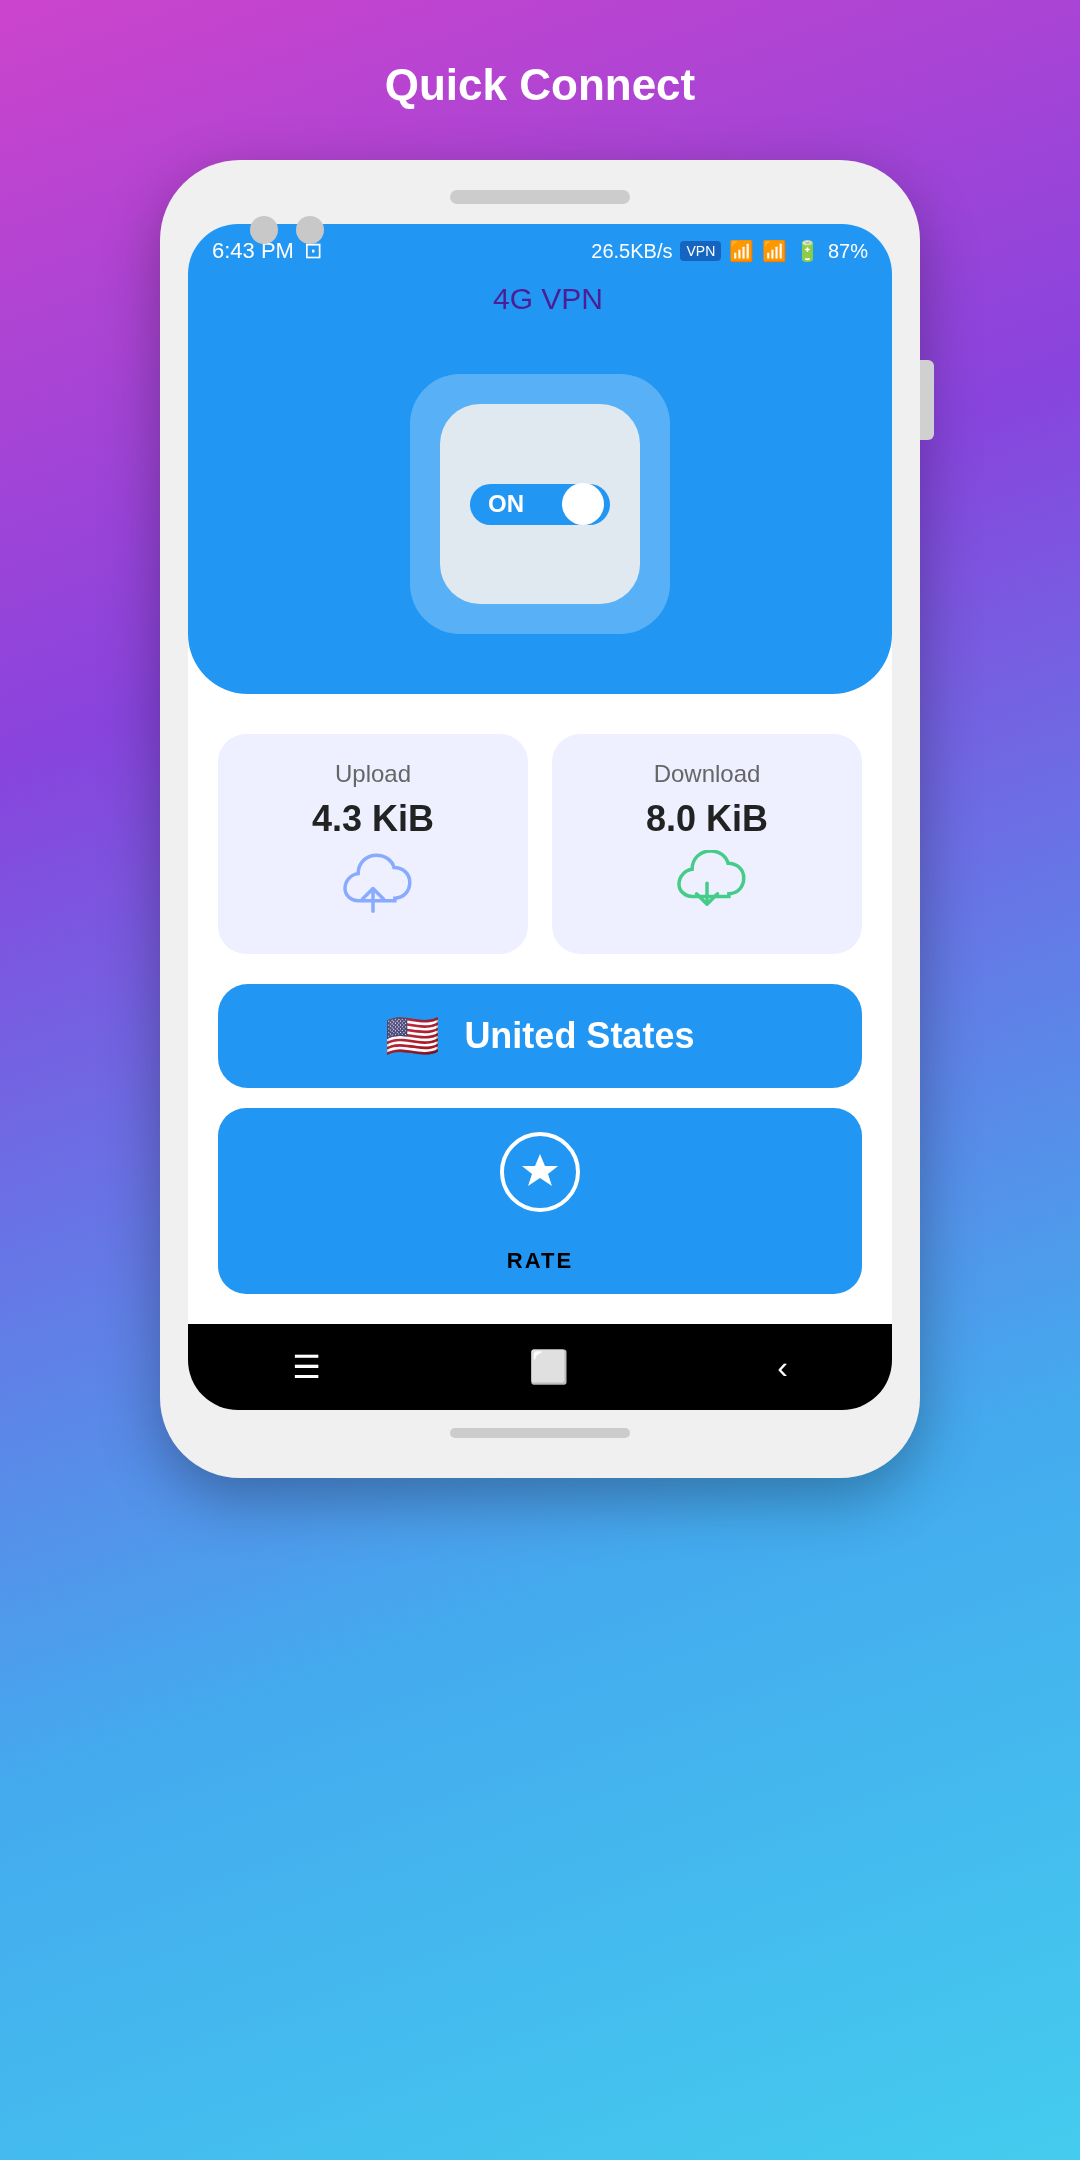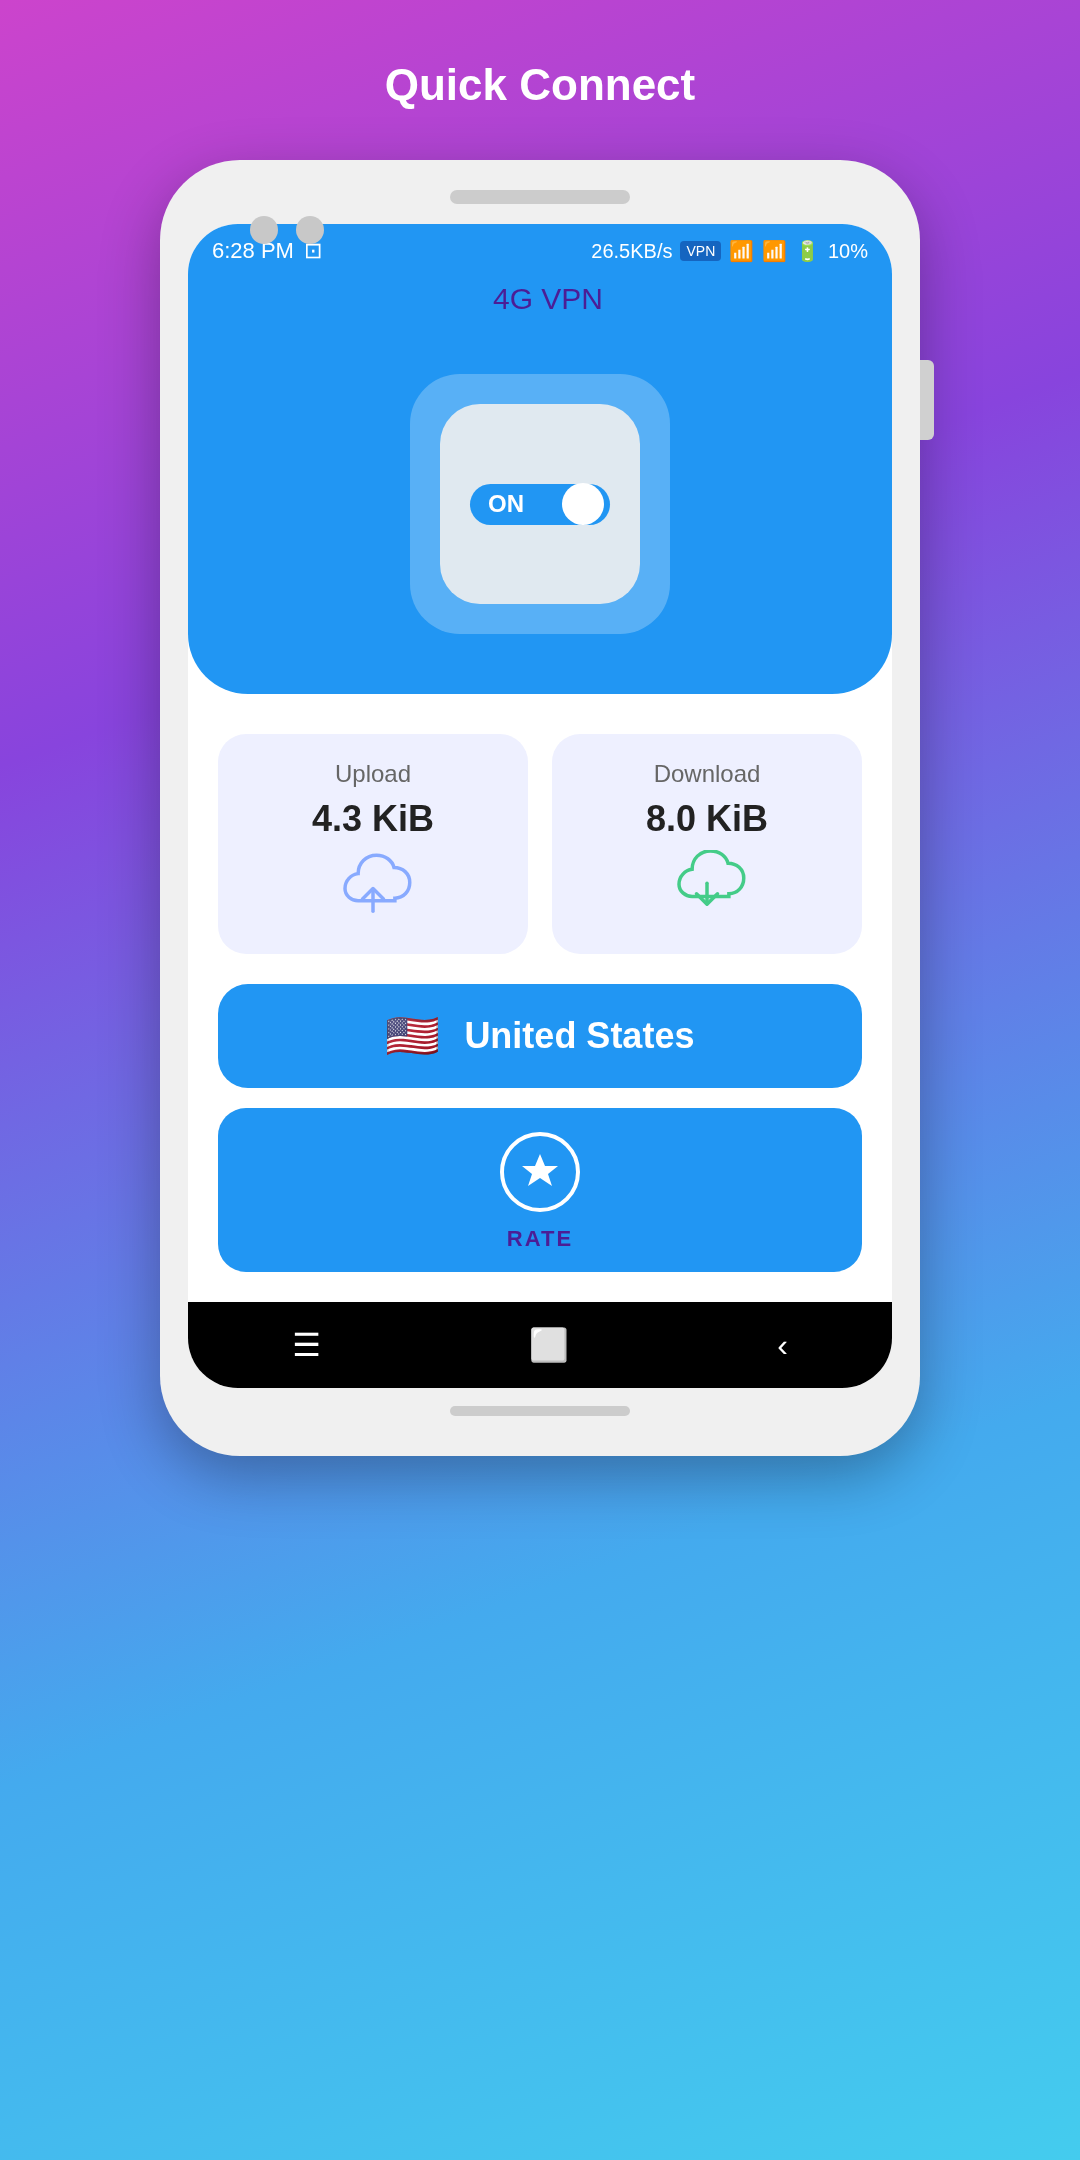--- a/index.html
+++ b/index.html
@@ -257,24 +257,25 @@
       width: 80px;
       height: 80px;
       border: 4px solid white;
       border-radius: 50%;
       display: flex;
       align-items: center;
       justify-content: center;
     }
 
     .action-btn-label {
-      color: #4c1d95;
+      color: #000000;
       font-size: 22px;
       font-weight: 700;
       letter-spacing: 2px;
+      margin-top: 22px;
     }
 
     
     .nav-bar {
       background: black;
       padding: 24px 0;
       display: flex;
       justify-content: space-around;
       align-items: center;
     }
@@ -312,30 +313,30 @@
     <div class="camera-dot"></div>
     <div class="camera-dot"></div>
   </div>
 
   <div class="phone-volume"></div>
 
   <div class="phone-screen">
 
     <div class="status-bar">
       <div class="status-left">
-        <span>6:28 PM</span>
+        <span>6:43 PM</span>
         <span>⊡</span>
       </div>
       <div class="status-right">
         <span>26.5KB/s</span>
         <span style="background:#1565C0;padding:2px 6px;border-radius:4px;font-size:14px;">VPN</span>
         <span>📶</span>
         <span>📶</span>
         <span>🔋</span>
-        <span>10%</span>
+        <span>87%</span>
       </div>
     </div>
 
     <div class="app-header">
       <span>4G VPN</span>
     </div>
 
     <div class="vpn-area">
       <div class="toggle-outer">
         <div class="toggle-inner">

